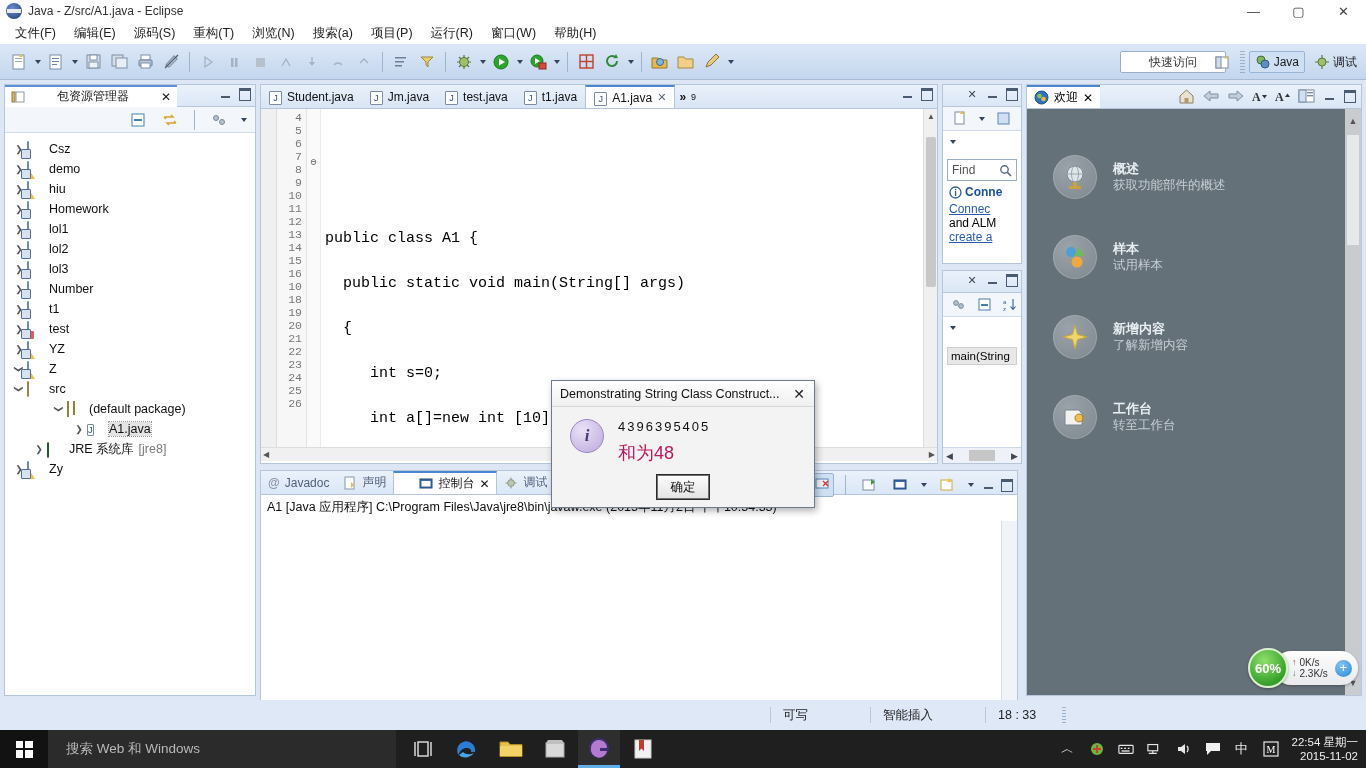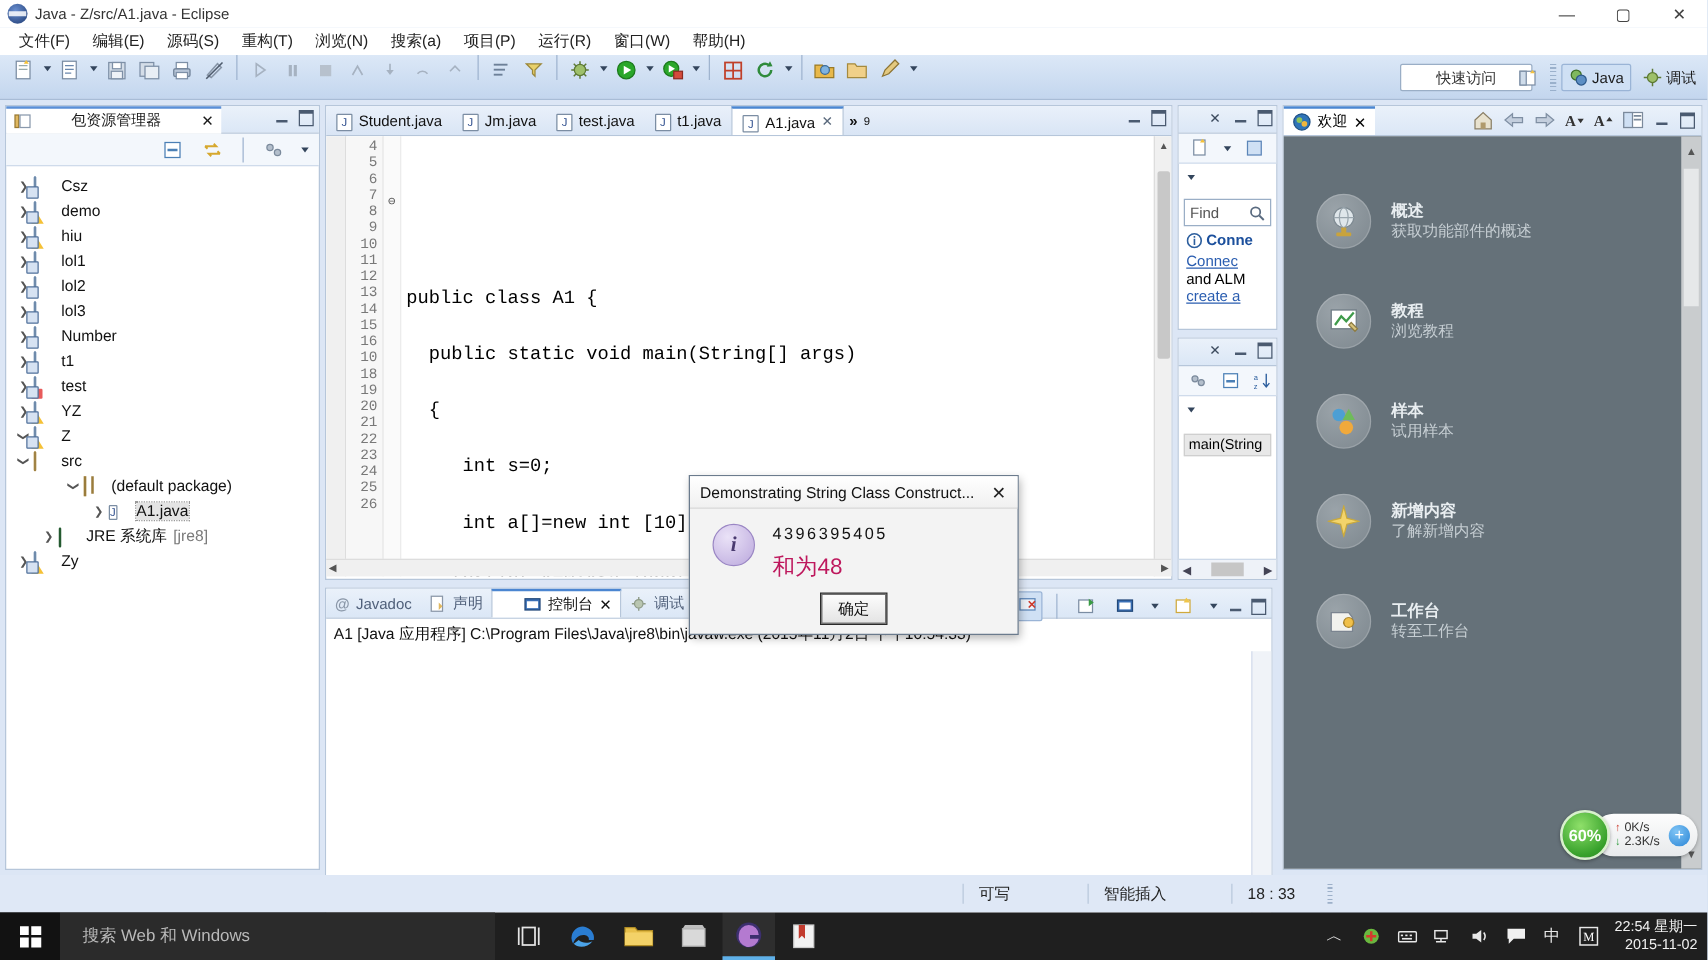--- a/index.html
+++ b/index.html
@@ -46,21 +46,21 @@
   }
   .menubar .mi {
     font-size: 12.5px; color: #222; padding: 2px 9px; white-space: nowrap;
   }
 
   
   .toolbar {
     position: absolute; top: 44px; left: 0; width: 1366px; height: 36px;
     background: linear-gradient(#dce8f7, #c3d6ee);
     border-bottom: 1px solid #a8bcd6;
-    display: flex; align-items: flex-start; padding-left: 6px;
+    display: flex; align-items: center; padding-left: 6px;
   }
   .tbtn {
     width: 24px; height: 24px; margin: 0 1px;
     display: flex; align-items: center; justify-content: center;
     border-radius: 2px; position: relative;
   }
   .tsep { width: 1px; height: 20px; background: #9fb4cf; margin: 0 5px; }
   .tarrow { width: 11px; height: 22px; display:flex; align-items:center; justify-content:center; }
   .tarrow::after {
     content: ""; border-left: 3.5px solid transparent; border-right: 3.5px solid transparent;
@@ -576,20 +576,25 @@
           </div>
         <div class="tnode">
             <span class="twist closed"></span>
             <span class="ticon"><span class="ico-proj warn"></span></span>
             <span class="tlabel">demo</span>
           </div>
         <div class="tnode">
             <span class="twist closed"></span>
             <span class="ticon"><span class="ico-proj warn"></span></span>
             <span class="tlabel">hiu</span>
+          </div>
+        <div class="tnode">
+            <span class="twist closed"></span>
+            <span class="ticon"><span class="ico-proj"></span></span>
+            <span class="tlabel">Homework</span>
           </div>
         <div class="tnode">
             <span class="twist closed"></span>
             <span class="ticon"><span class="ico-proj"></span></span>
             <span class="tlabel">lol1</span>
           </div>
         <div class="tnode">
             <span class="twist closed"></span>
             <span class="ticon"><span class="ico-proj"></span></span>
             <span class="tlabel">lol2</span>
@@ -895,33 +900,20 @@
               </svg>
           </div>
           <div class="wc-txt">
             <div class="t1">概述</div>
             <div class="t2">获取功能部件的概述</div>
           </div>
         </div>
         <div class="wc-item">
           <div class="wc-circle">
             <svg width="26" height="26" viewBox="0 0 26 26">
-                <rect x="3" y="4" width="20" height="15" fill="#fff" stroke="#6f7b85"></rect>
-                <path d="M6 16 L11 9 L15 13 L21 6" stroke="#3f9b4b" stroke-width="1.8" fill="none"></path>
-                <path d="M19 14 l5 5 l-2 2 l-5-5z" fill="#d8c37a" stroke="#8e7d42"></path>
-              </svg>
-          </div>
-          <div class="wc-txt">
-            <div class="t1">教程</div>
-            <div class="t2">浏览教程</div>
-          </div>
-        </div>
-        <div class="wc-item">
-          <div class="wc-circle">
-            <svg width="26" height="26" viewBox="0 0 26 26">
                 <circle cx="9" cy="8" r="5" fill="#4d9fd4"></circle>
                 <path d="M17 3 l5 9 h-10z" fill="#6fbb5a"></path>
                 <circle cx="15" cy="18" r="5.5" fill="#f0a93c"></circle>
               </svg>
           </div>
           <div class="wc-txt">
             <div class="t1">样本</div>
             <div class="t2">试用样本</div>
           </div>
         </div>

